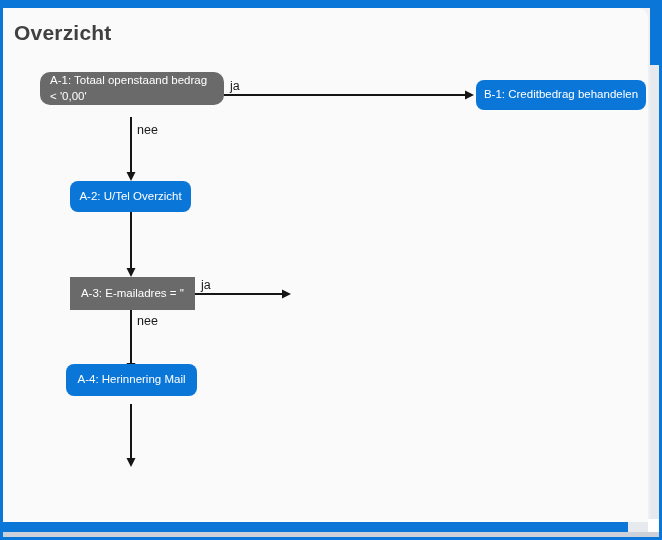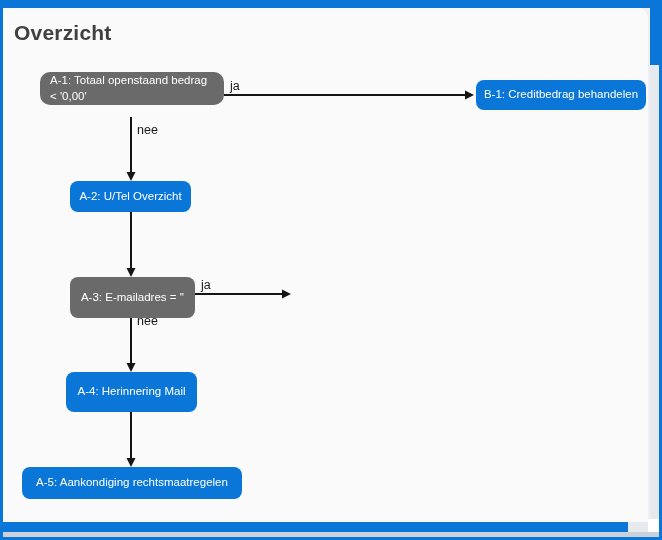--- a/index.html
+++ b/index.html
@@ -30,23 +30,23 @@
     position:absolute;color:#ffffff;font-size:11.5px;font-weight:500;
     display:flex;align-items:center;justify-content:center;
     white-space:nowrap;box-sizing:border-box;line-height:1.35;
   }
   .node.process{background:#0a76d8;border-radius:8px;}
   .node.decision{background:#6a6a6a;}
   #node-a1{left:40px;top:72px;width:184px;height:33px;border-radius:10px;
     flex-direction:column;align-items:flex-start;justify-content:center;padding-left:10px;}
   #node-b1{left:476px;top:80px;width:170px;height:30px;}
   #node-a2{left:70px;top:181px;width:121px;height:31px;}
-  #node-a3{left:70px;top:277px;width:125px;height:41px;border-radius:8px;}
+  #node-a3{left:70px;top:277px;width:125px;height:33px;border-radius:0;}
   #node-c1{left:291px;top:280px;width:134px;height:28px;}
-  #node-a4{left:66px;top:372px;width:131px;height:40px;}
+  #node-a4{left:66px;top:364px;width:131px;height:32px;}
   #node-a5{left:22px;top:467px;width:220px;height:32px;}
   
   .edges{position:absolute;left:0;top:0;width:662px;height:540px;pointer-events:none;}
   .edges line{stroke:#151515;stroke-width:2;}
   .edges polygon{fill:#151515;}
   .edges text{fill:#1a1a1a;font-size:12.5px;font-weight:500;font-family:"Liberation Sans",sans-serif;}
 </style>
 </head>
 <body>
 
@@ -89,23 +89,20 @@
   </div>
   <div class="node process" id="node-a2">
     <span>A-2: U/Tel Overzicht</span>
   </div>
   <div class="node decision" id="node-a3">
     <span>A-3: E-mailadres = ''</span>
   </div>
   <div class="node process" id="node-a4">
     <span>A-4: Herinnering Mail</span>
   </div>
-  <div class="node process" id="node-a5">
-    <span>A-5: Aankondiging rechtsmaatregelen</span>
-  </div>
 
   <div class="topbar"></div>
   <div class="vtrack"></div>
   <div class="vthumb"></div>
   <div class="htrack"></div>
   <div class="hthumb"></div>
   <div class="scrollcorner"></div>
   <div class="graystrip"></div>
   <div class="leftborder"></div>
   <div class="rightborder"></div>

